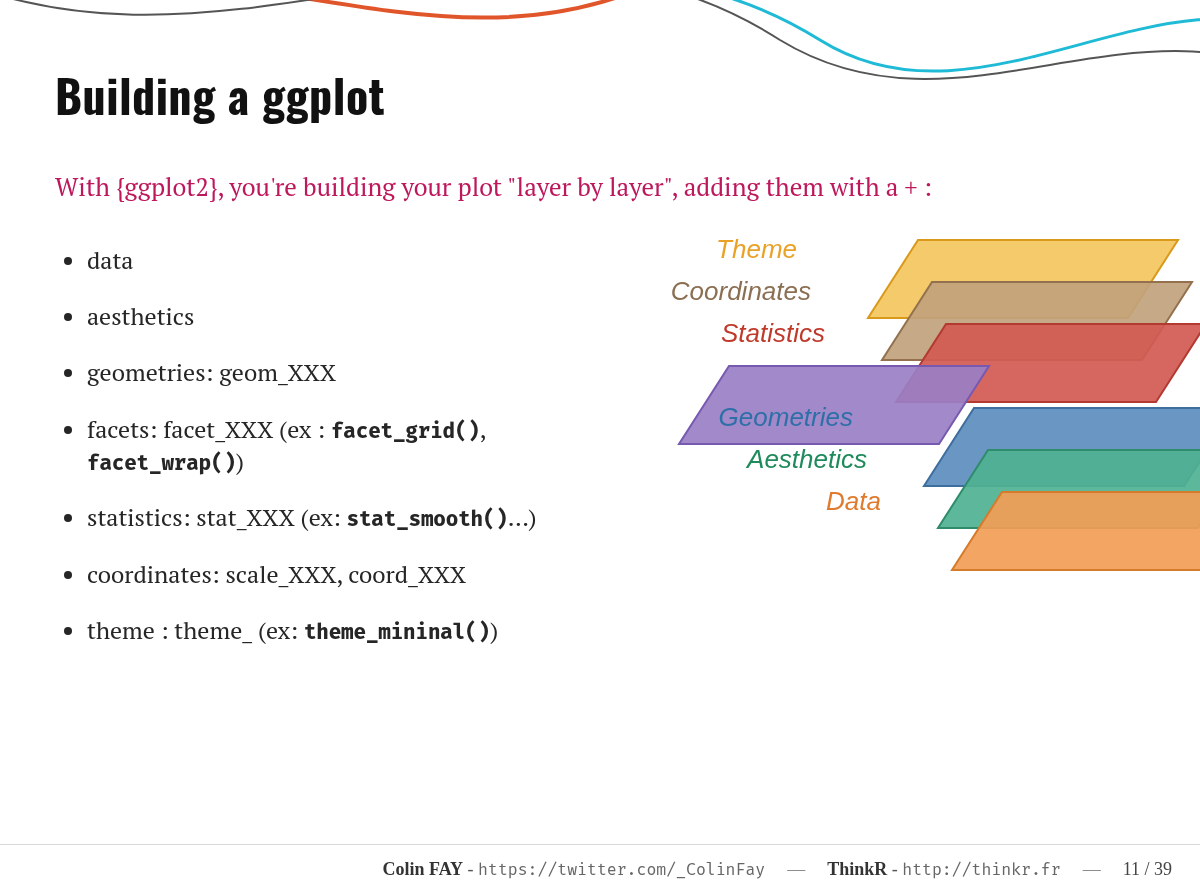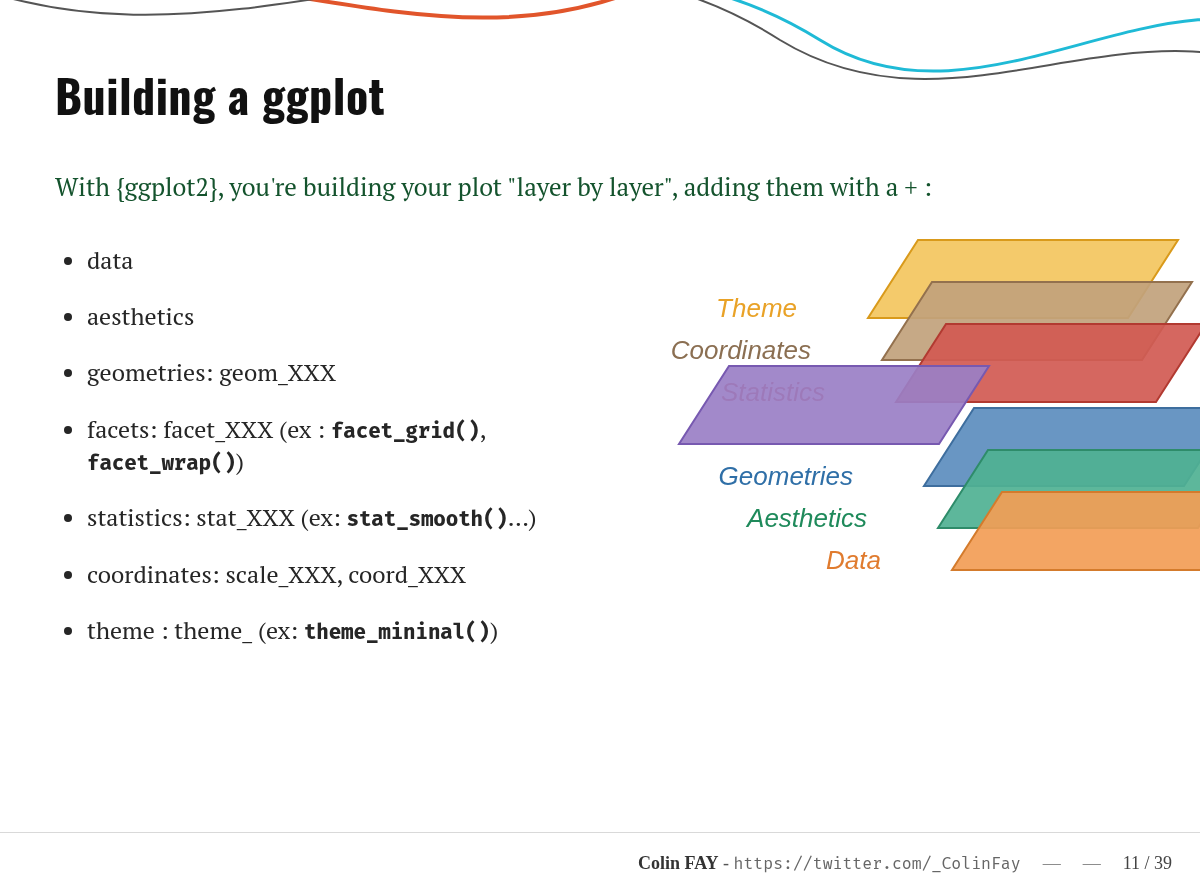--- a/index.html
+++ b/index.html
@@ -35,21 +35,21 @@
     font-stretch: condensed;
     font-size: 46px;
     letter-spacing: 0.5px;
     margin: 0 0 40px 0;
     color: #111;
   }
   p.lead {
     font-size: 25px;
     line-height: 1.5;
     margin: 0 0 38px 0;
-    color: #14532d;
+    color: #be185d;
   }
   .columns {
     display: flex;
     align-items: flex-start;
     gap: 20px;
   }
   ul.layers {
     flex: 0 0 520px;
     margin: 0;
     padding-left: 32px;
@@ -70,21 +70,21 @@
   
   .stack-wrap {
     flex: 1;
     position: relative;
     height: 400px;
     margin-top: -10px;
   }
   .layer-row {
     position: absolute;
     display: flex;
-    align-items: flex-end;
+    align-items: flex-start;
     white-space: nowrap;
     gap: 47px;
   }
   .layer-label {
     font-family: "Helvetica Neue", "Arial", sans-serif;
     font-style: italic;
     font-size: 26px;
     text-align: right;
     width: 170px;
     padding-right: 14px;
@@ -100,21 +100,21 @@
     right: 0;
     bottom: 0;
     height: 48px;
     border-top: 1px solid #d9d9d9;
     font-family: "Georgia", serif;
     font-size: 18px;
     color: #555;
     display: flex;
     align-items: center;
     justify-content: flex-end;
-    padding: 6px 28px;
+    padding: 0 28px;
     gap: 22px;
   }
   .footer .sep { color: #888; }
   .footer .name { font-weight: 600; color: #333; }
   .footer .mono { font-family: "Fira Mono", "Consolas", monospace; font-size: 16.5px; color: #666; }
   .footer .page { font-size: 18px; color: #444; text-align: right; }
 </style>
 </head>
 <body>
 
@@ -198,19 +198,24 @@
 
   </div>
 
   <div class="footer">
     <span>
       <span class="name">Colin FAY</span>
       <span> - </span>
       <span class="mono">https://twitter.com/_ColinFay</span>
     </span>
     <span class="sep">—</span>
+    <span>
+      <span class="name">ThinkR</span>
+      <span> - </span>
+      <span class="mono">http://thinkr.fr</span>
+    </span>
     <span class="sep">—</span>
     <span class="page">
       <span>11</span> / <span>39</span>
     </span>
   </div>
 
 </div>
 
 </body></html>

